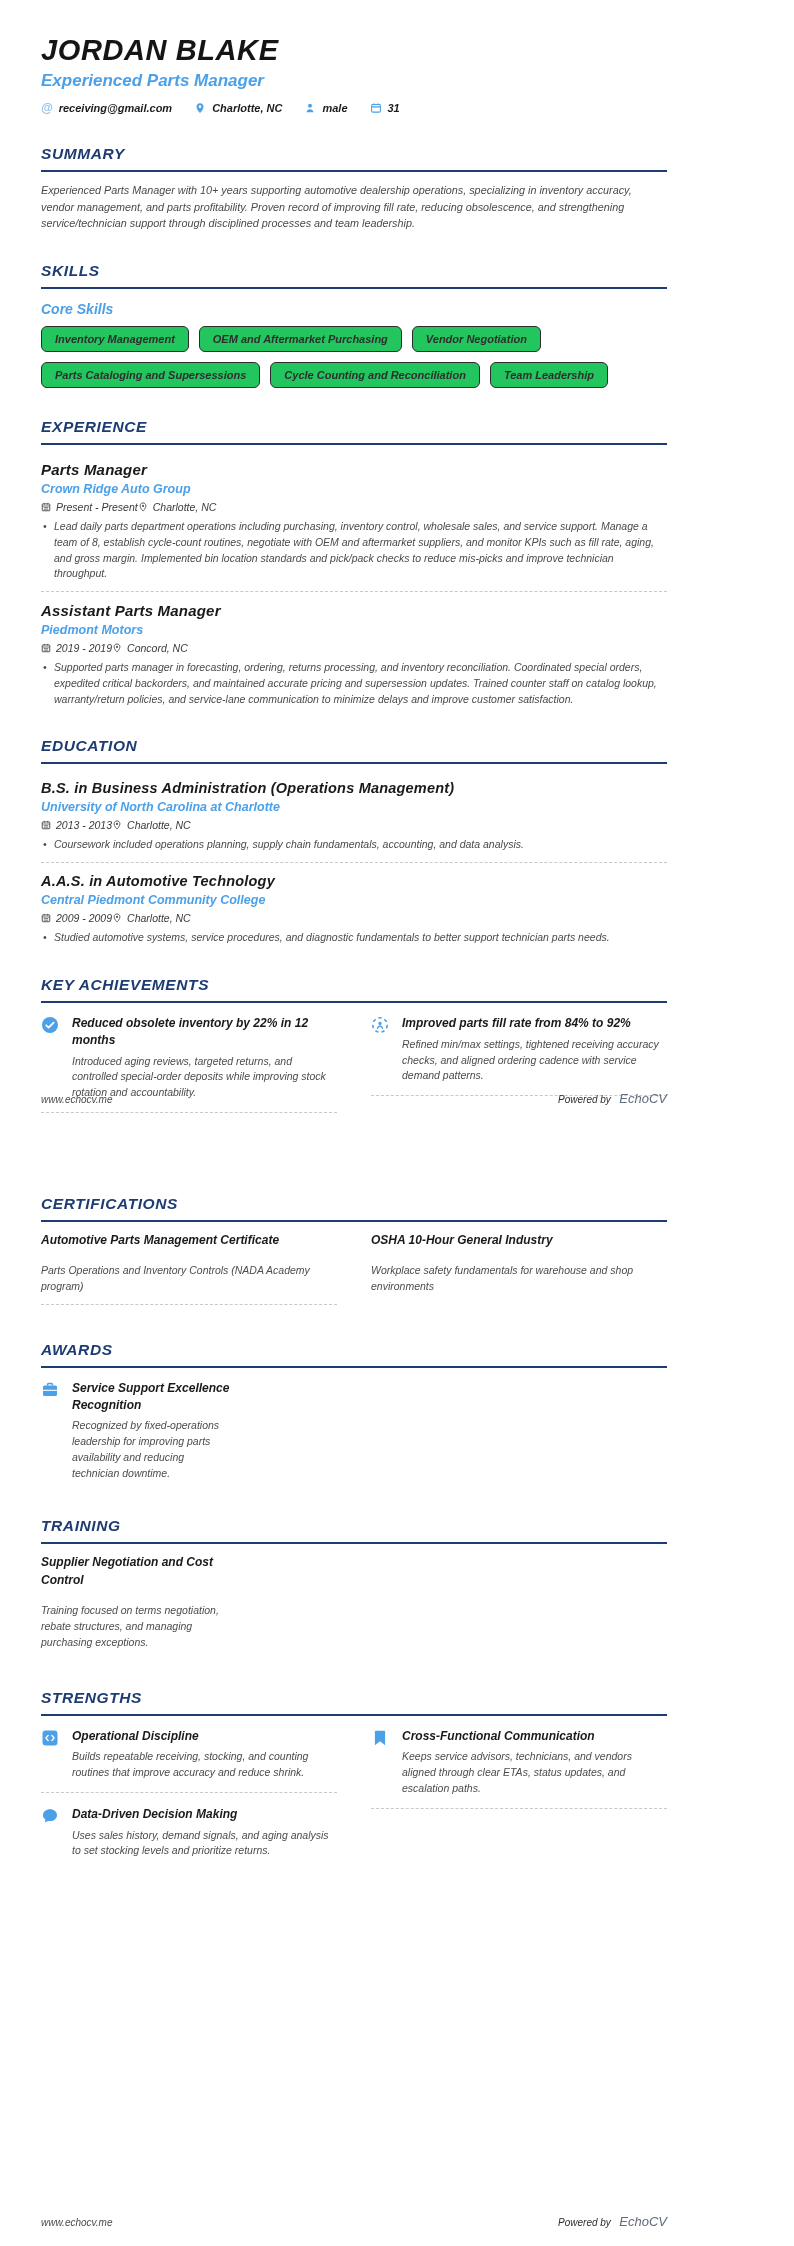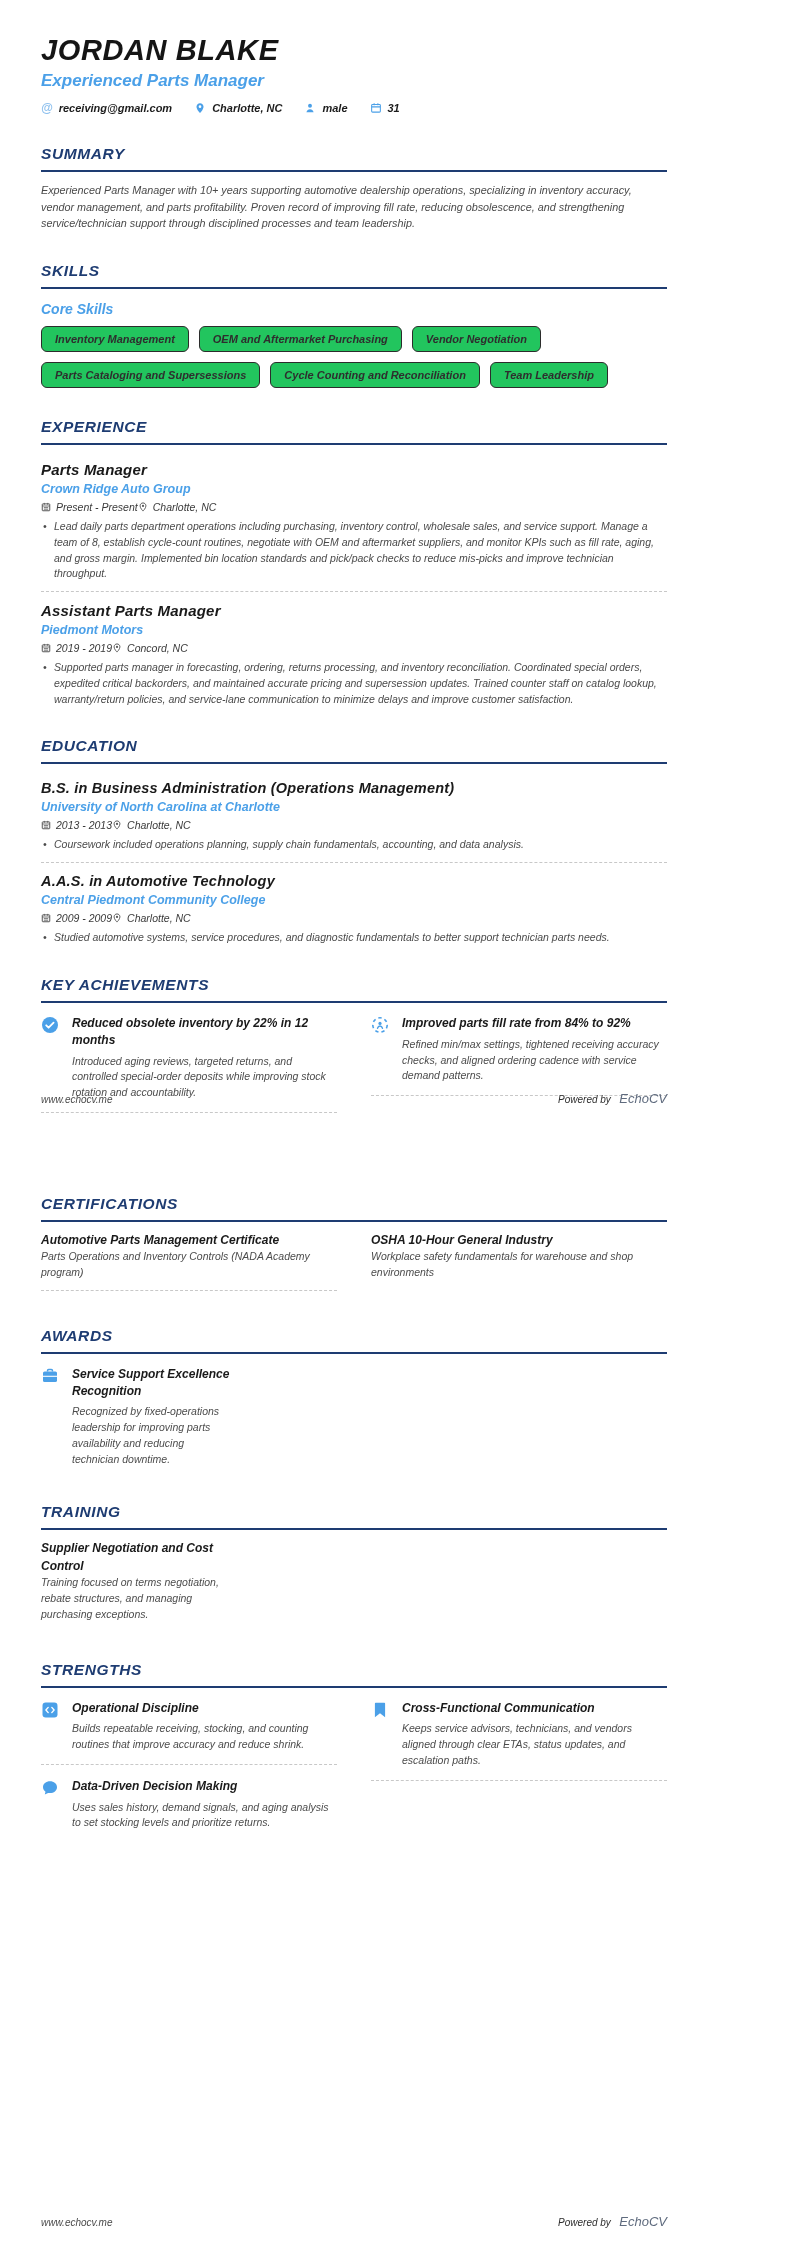--- a/index.html
+++ b/index.html
@@ -87,21 +87,21 @@
   .cols-2 { display: flex; gap: 34px; }
   .cols-2 > .col { flex: 1 1 0; min-width: 0; }
   .grid-3 { display: grid; grid-template-columns: repeat(3, 1fr); column-gap: 30px; }
   .icon-item { display: flex; gap: 13px; padding-top: 2px; }
   .icon-item .ic { flex: 0 0 18px; padding-top: 1px; }
   .icon-item .itxt { flex: 1 1 auto; min-width: 0; }
   .item-title { font-size: 12px; font-weight: 800; color: #1a1a1a; line-height: 1.4; }
   .item-desc { margin-top: 5px; font-size: 10.5px; line-height: 1.5; color: #4c4c4c; }
   .with-rule { border-bottom: 1px dashed #c8c8c8; padding-bottom: 11px; margin-bottom: 11px; }
   .plain-item .item-title { line-height: 1.45; }
-  .plain-item .item-desc { margin-top: 0; }
+  .plain-item .item-desc { margin-top: 14px; }
   .cert-rule { border-bottom: 1px dashed #c8c8c8; padding-bottom: 9px; }
   
   .footer {
     position: absolute;
     left: 41px; right: 41px; bottom: 16px;
     display: flex;
     justify-content: space-between;
     align-items: baseline;
   }
   .footer .site { font-size: 10px; color: #4a4a4a; text-decoration: none; }

